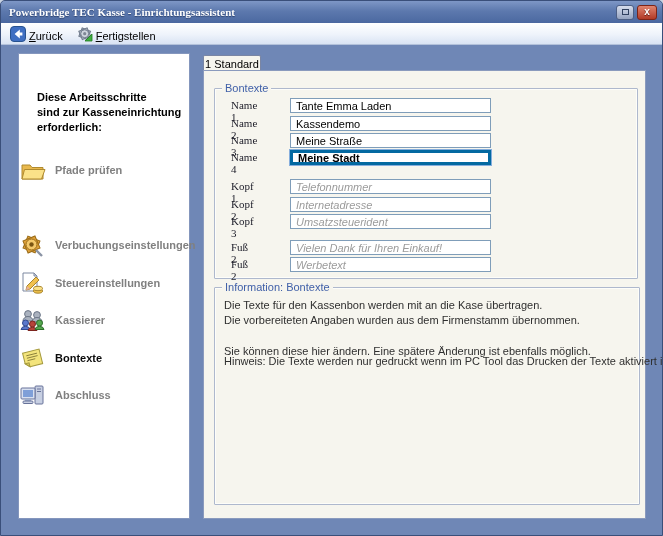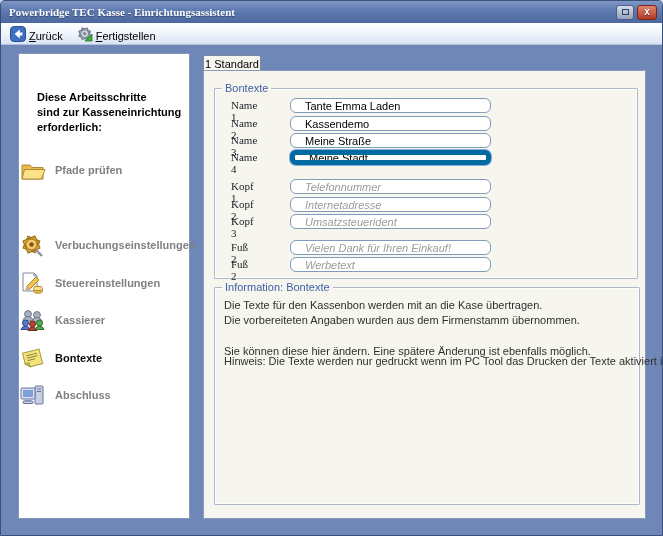--- a/index.html
+++ b/index.html
@@ -56,24 +56,24 @@
     position:absolute;top:-7px;left:7px;background:#f6f5ee;padding:0 3px;
     color:#4060a8;font-size:11px;
   }
   .g1{left:10px;top:17px;width:424px;height:191px;}
   .g2{left:10px;top:216px;width:426px;height:218px;}
   .frow{position:absolute;left:0;height:15px;}
   .frow .flabel{position:absolute;left:16px;top:1px;color:#1c1c28;font-family:Liberation Serif, serif;}
   .frow input{
     position:absolute;left:75px;top:0;width:201px;height:15px;
     border:1px solid #7f9db9;background:#fff;font-family:"Liberation Sans",sans-serif;
-    font-size:11px;padding:0 14px;color:#000;border-radius:6px;
+    font-size:11px;padding:0 5px;color:#000;border-radius:0;
   }
   .frow input::placeholder{color:#9b9b9b;font-style:italic;opacity:1;}
-  .frow input.focused{border:5px solid #0369a1;box-shadow:0 0 0 1px #86aedd;}
+  .frow input.focused{border:3px solid #0369a1;box-shadow:0 0 0 1px #86aedd;font-weight:bold;}
   .info-line{position:absolute;left:9px;color:#2f2f2f;line-height:13px;white-space:nowrap;}
   
   svg{display:block;}
 </style>
 </head>
 <body>
 
 <div class="window">
 
   <div class="titlebar">

